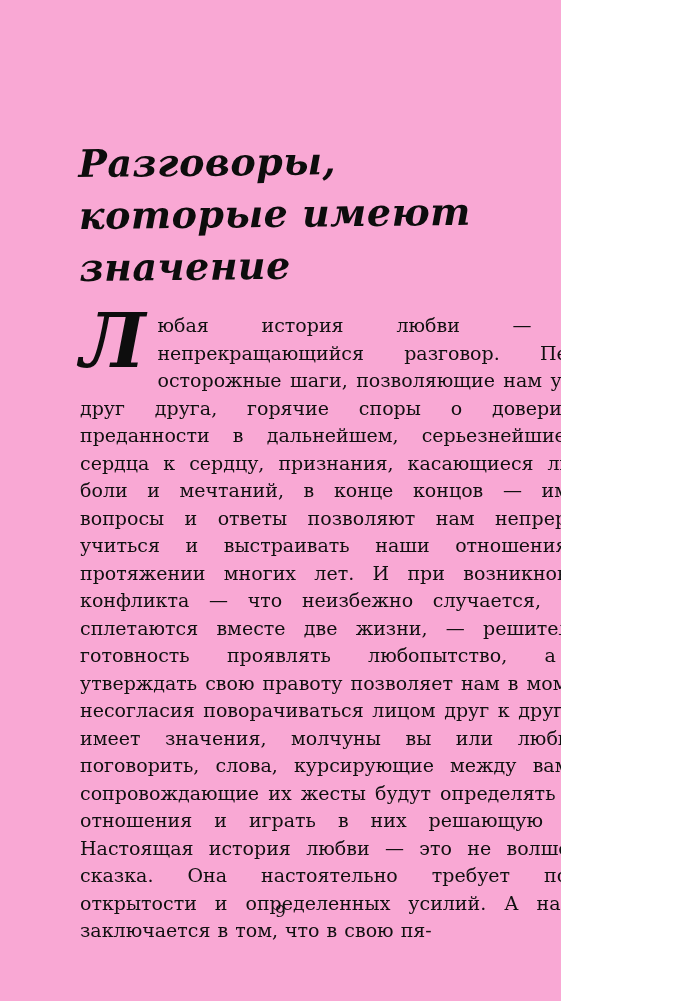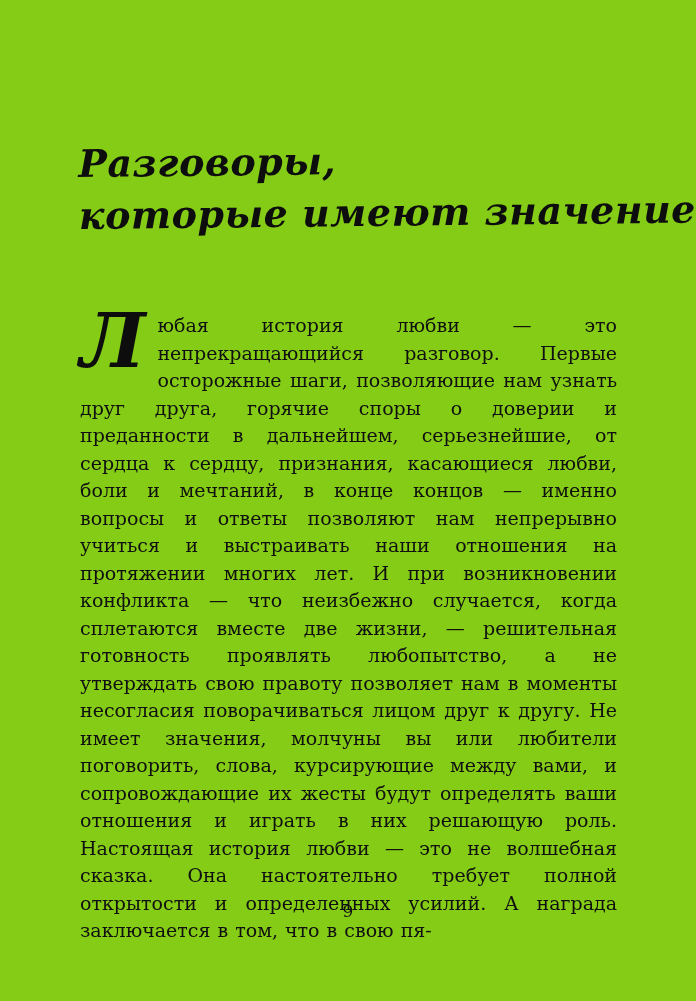--- a/index.html
+++ b/index.html
@@ -2,23 +2,23 @@
 <html><head>
 <meta charset="utf-8">
 <style>
   * { margin: 0; padding: 0; box-sizing: border-box; }
   html, body {
     background: #ffffff;
     font-family: "DejaVu Serif", serif;
   }
   .page {
     position: relative;
-    width: 696px;
+    width: 561px;
     height: 1001px;
-    background: #84cc16;
+    background: #f9a8d4;
     color: #121212;
     overflow: hidden;
   }
   .heading {
     position: absolute;
     top: 138px;
     left: 78px;
     font-family: "DejaVu Serif", serif;
     font-style: italic;
     font-weight: bold;

